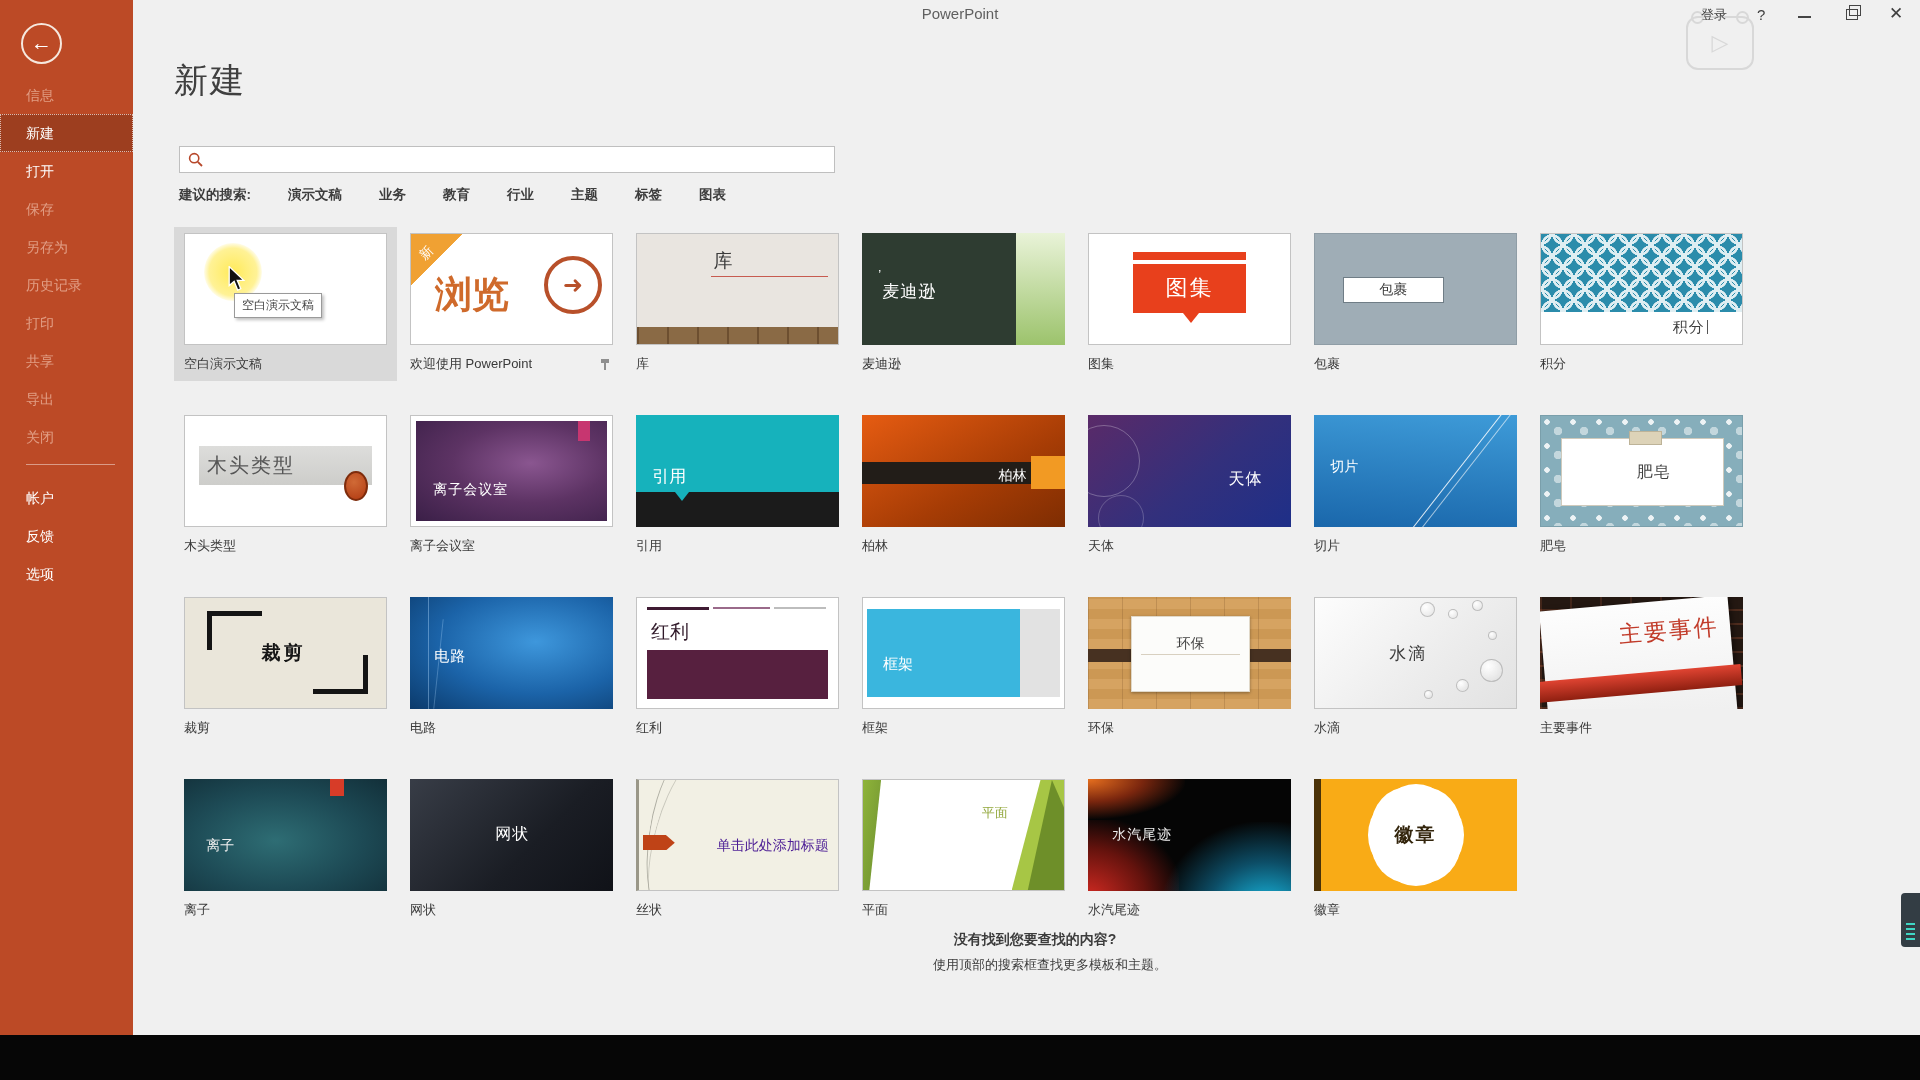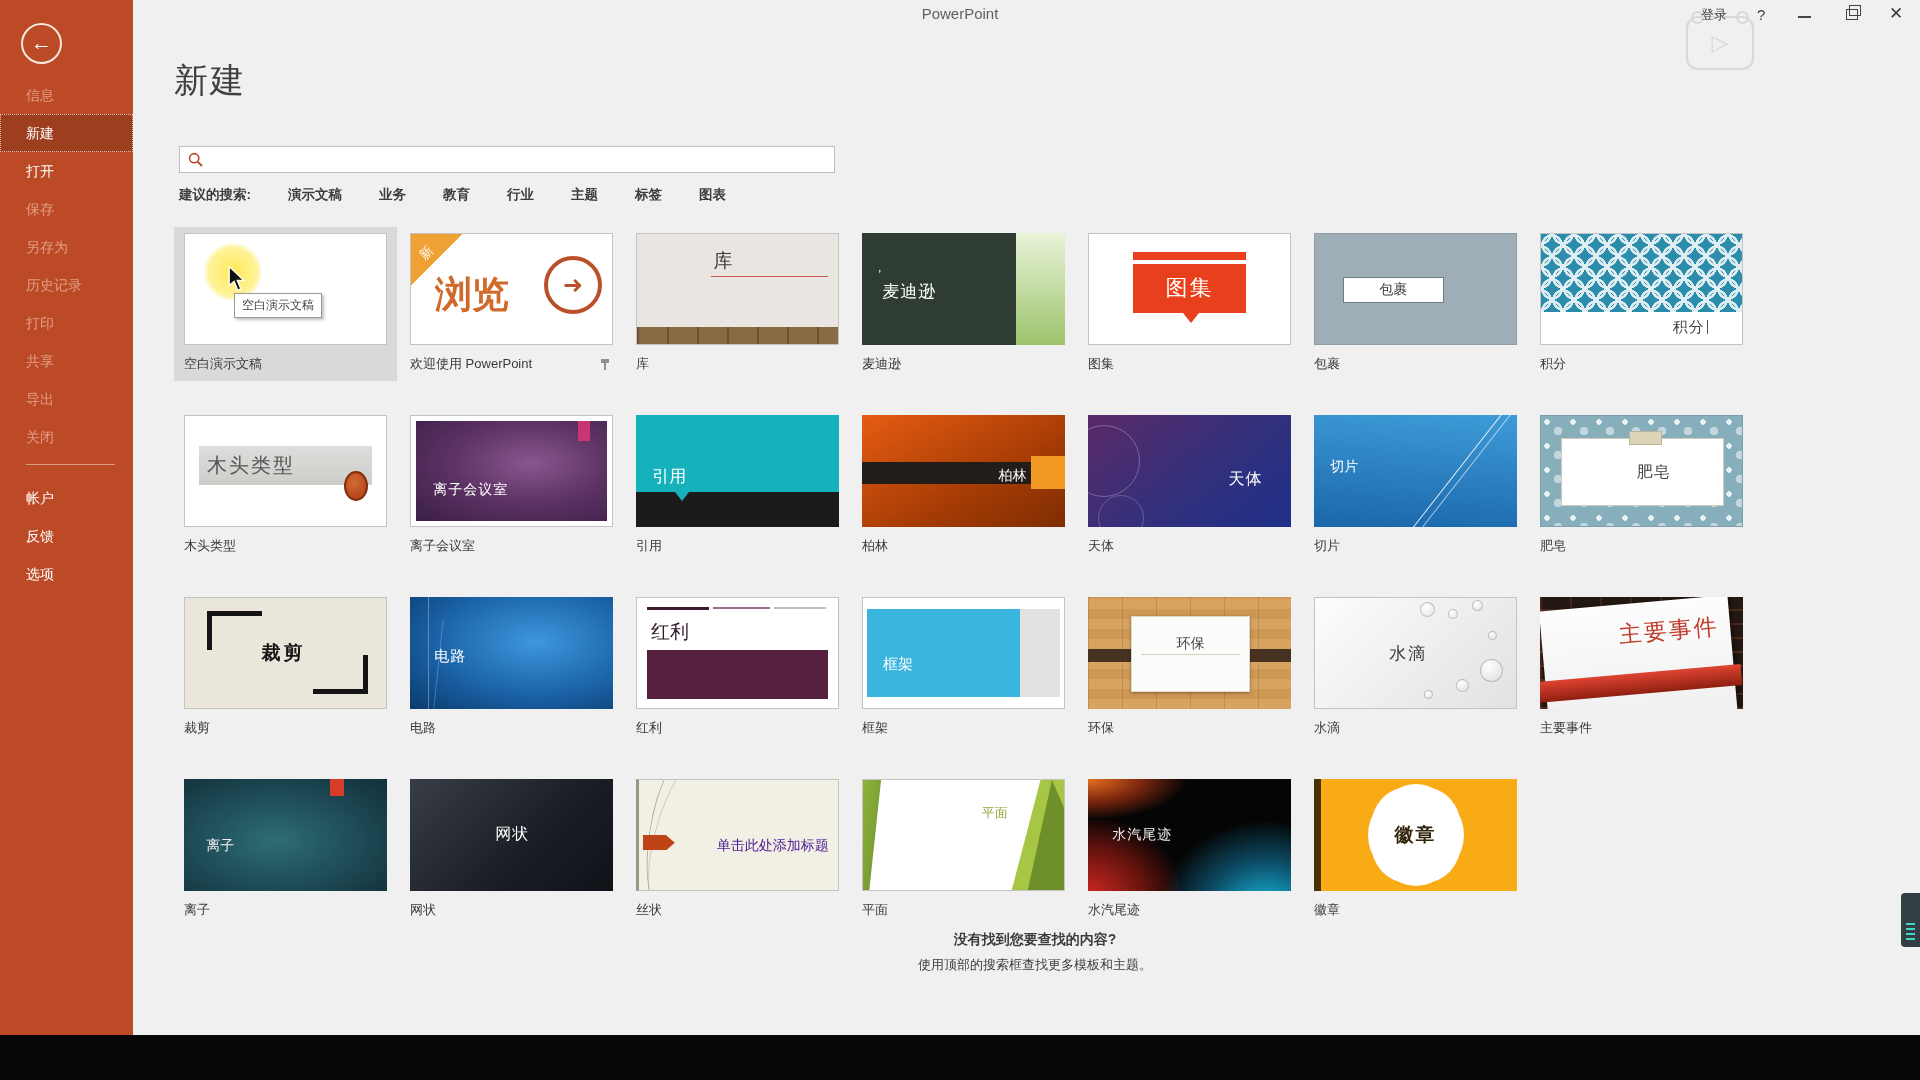--- a/index.html
+++ b/index.html
@@ -239,21 +239,21 @@
   .hl-circle{position:absolute;left:204px;top:243px;width:58px;height:58px;border-radius:50%;z-index:8;
     background:radial-gradient(circle,rgba(255,233,80,0.95) 0%,rgba(255,233,80,0.6) 58%,rgba(255,233,80,0) 74%);
     pointer-events:none;}
   .cursor{position:absolute;left:228px;top:266px;z-index:10;pointer-events:none;}
   .tooltip{position:absolute;left:234px;top:293px;background:#fff;border:1px solid #9a9a9a;
     padding:3px 7px;font-size:12px;color:#444;box-shadow:2px 2px 3px rgba(0,0,0,0.25);z-index:9;}
 
   
   .foot{position:absolute;left:1035px;transform:translateX(-50%);text-align:center;color:#3c3c3c;white-space:nowrap;}
   .foot.l1{top:931px;font-size:14px;font-weight:700;}
-  .foot.l2{top:956px;font-size:13px;}
+  .foot.l2{top:956px;font-size:13px;margin-left:15px;}
 
   .bottombar{position:absolute;left:0;top:1035px;width:1920px;height:45px;background:#060606;}
   .edge-widget{position:absolute;left:1901px;top:893px;width:19px;height:54px;background:#333d44;
     border-radius:4px 0 0 4px;z-index:7;display:flex;flex-direction:column;align-items:center;
     justify-content:flex-end;padding-bottom:7px;box-sizing:border-box;gap:3px;}
   .edge-widget i{display:block;width:9px;height:2px;background:#3fd6c4;}
 </style>
 </head>
 <body>
 

